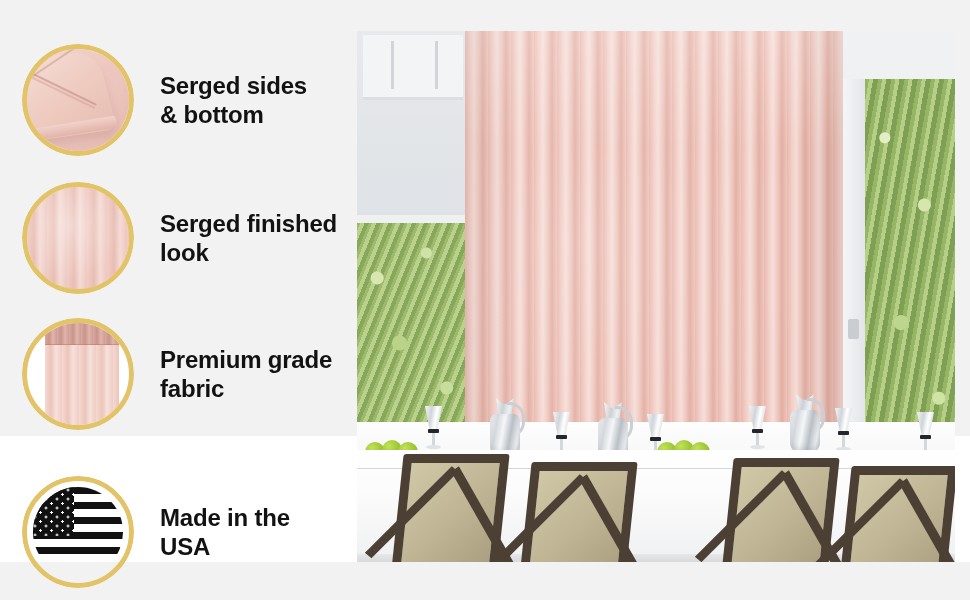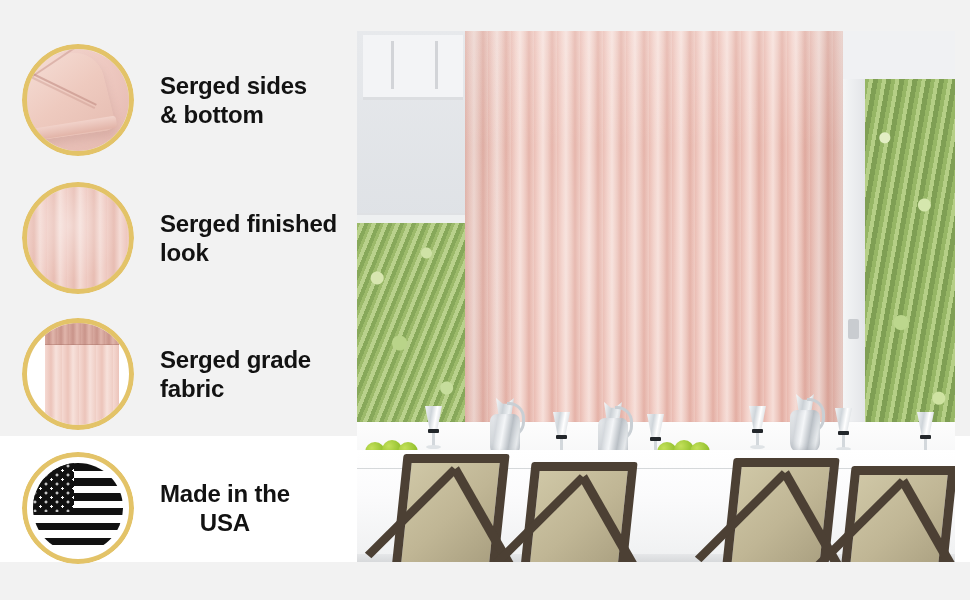--- a/index.html
+++ b/index.html
@@ -32,21 +32,21 @@
   .feature-row {
     position: absolute;
     left: 22px;
     display: flex;
     align-items: center;
     width: 330px;
   }
   .feature-row.r0 { top: 44px; }
   .feature-row.r1 { top: 182px; }
   .feature-row.r2 { top: 318px; }
-  .feature-row.r3 { top: 452px; text-align: center; }
+  .feature-row.r3 { top: 476px; }
 
   .badge {
     position: relative;
     width: 112px;
     height: 112px;
     border-radius: 50%;
     flex: 0 0 112px;
     box-sizing: border-box;
     overflow: hidden;
   }
@@ -559,21 +559,21 @@
     <div class="feature-row r2">
       <div class="badge">
         <div class="badge-inner">
           <div class="curtainicon">
             <div class="panel"></div>
             <div class="header"></div>
           </div>
         </div>
         <div class="badge-ring"></div>
       </div>
-      <div class="feature-label">Serged grade
+      <div class="feature-label">Premium grade
 fabric</div>
     </div>
 
     <div class="feature-row r3">
       <div class="badge">
         <div class="badge-inner">
           <div class="flag">
             <div class="flag-disc">
               <div class="flag-stripes"></div>
               <div class="flag-canton">

